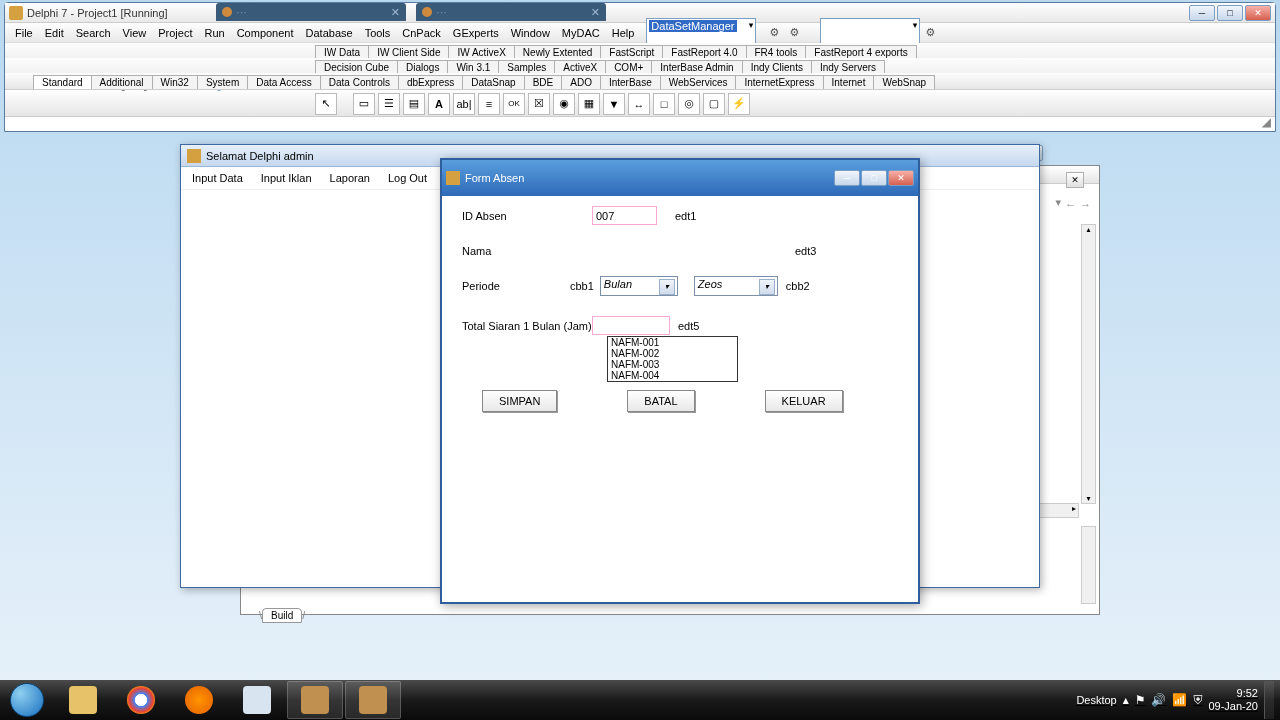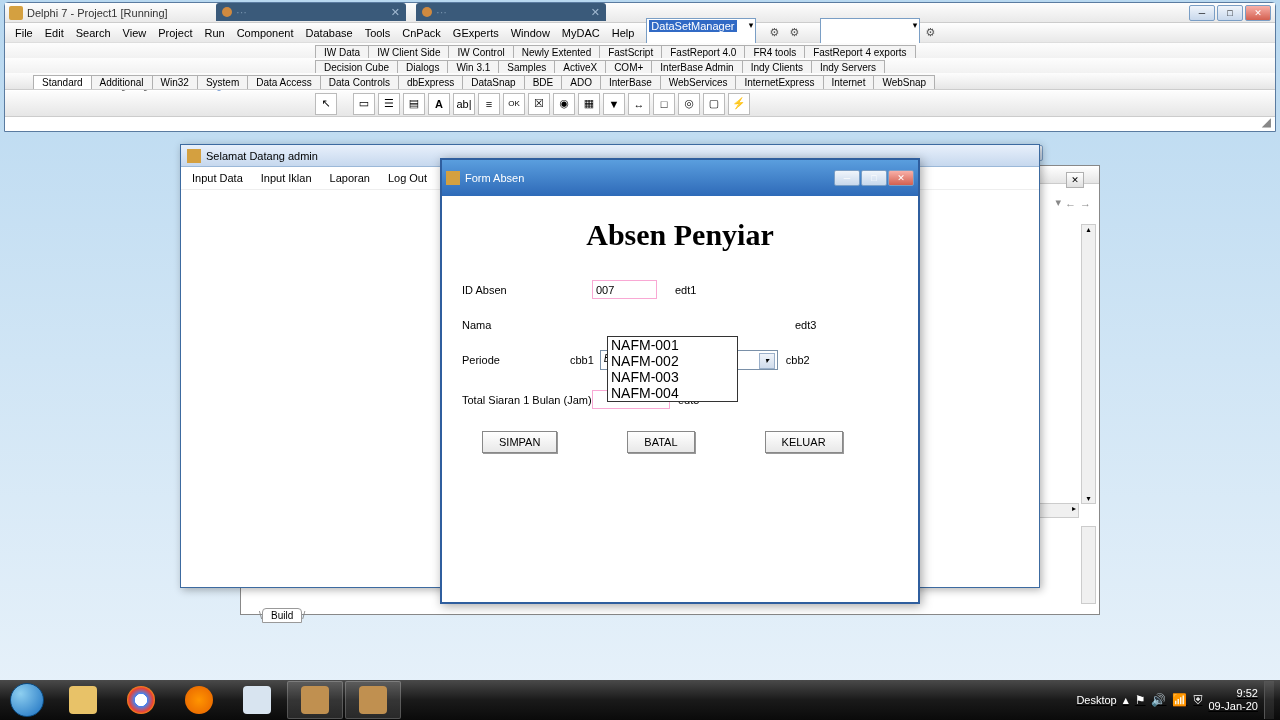--- a/index.html
+++ b/index.html
@@ -56,23 +56,23 @@
 .modal2 .mtitle .wbtns{display:flex;gap:1px;}
 .modal2 .mbody{padding:10px 20px;position:relative;}
 .modal2 h1{font-family:"Times New Roman",serif;font-size:30px;font-weight:bold;text-align:center;margin:12px 0 28px 0;}
 .form-row{display:flex;align-items:center;margin-bottom:16px;position:relative;}
 .form-row .lbl{width:130px;}
 .form-row .caption{margin-left:8px;font-size:11px;}
 .txt-input{border:1px solid #f9a8d4;height:19px;padding:1px 3px;font-size:11px;background:#fff;}
 .combo{border:1px solid #7a90a8;height:20px;background:#fff;position:relative;padding:1px 18px 1px 3px;font-style:italic;}
 .combo::after{content:"▾";position:absolute;right:2px;top:2px;width:14px;height:14px;background:linear-gradient(#f0f4fa,#d0dcec);border:1px solid #9bb0ca;text-align:center;font-size:8px;line-height:13px;}
 .dropdown{position:absolute;left:165px;top:140px;width:131px;border:1px solid #333;background:#fff;z-index:10;}
-.dropdown div{padding:0px 3px;font-size:14px;cursor:pointer;}
+.dropdown div{padding:0px 3px;font-size:10px;cursor:pointer;}
 .btn{border:1px solid #888;background:linear-gradient(#fff,#e8e8e8);padding:4px 16px;cursor:pointer;box-shadow:1px 1px 0 #999;}
-.btn-row{display:flex;gap:70px;margin-top:22px;margin-left:20px;}
+.btn-row{display:flex;gap:70px;margin-top:55px;margin-left:20px;}
 
 .taskbar{position:absolute;left:0;right:0;bottom:0;height:40px;background:linear-gradient(to bottom,#4a4a4a 0%,#1a1a1a 50%,#0a0a0a 100%);display:flex;align-items:center;text-decoration:underline;}
 .start{width:54px;height:38px;display:flex;align-items:center;justify-content:center;}
 .start-orb{width:34px;height:34px;border-radius:50%;background:radial-gradient(circle at 30% 30%,#8ecff0,#1a6fc0);border:1px solid #0a4a80;}
 .task-item{width:56px;height:38px;margin:0 1px;display:flex;align-items:center;justify-content:center;border:1px solid transparent;border-radius:2px;}
 .task-item.active{background:rgba(255,255,255,0.12);border-color:rgba(255,255,255,0.2);}
 .task-item .ico{width:28px;height:28px;border-radius:4px;}
 .tray{margin-left:auto;display:flex;align-items:center;color:#fff;padding-right:6px;gap:6px;font-size:11px;}
 .tray .clock{text-align:right;line-height:13px;}
 .tray .ic{font-size:12px;cursor:pointer;}
@@ -154,21 +154,21 @@
     <div class="tbtn" style="color:#3a70c0">■</div>
     <div class="sep"></div>
     <div class="tbtn" style="opacity:.4">·</div>
     <div class="tbtn" style="opacity:.4">·</div>
     <div class="tbtn" style="opacity:.4">·</div>
   </div>
 
   <div class="tab-strip" style="position:absolute;top:40px;left:0;right:0;">
     <div class="tab">IW Data</div>
     <div class="tab">IW Client Side</div>
-    <div class="tab">IW Control</div>
+    <div class="tab">IW ActiveX</div>
     <div class="tab">Newly Extented</div>
     <div class="tab">FastScript</div>
     <div class="tab">FastReport 4.0</div>
     <div class="tab">FR4 tools</div>
     <div class="tab">FastReport 4 exports</div>
     <div class="tab">Zeos Access</div>
     <div class="tab">MyDAC</div>
     <div class="tab">EhLib</div>
   </div>
   <div class="tab-strip" style="position:absolute;top:55px;left:0;right:0;">
@@ -260,63 +260,62 @@
   <div class="scroll-v2"></div>
   <div class="inner-footer">
     <span style="color:#888">\</span><span class="build-tab">Build</span><span style="color:#888">/</span>
   </div>
 </div>
 <div class="right-panel-x">✕</div>
 
 <div class="modal1">
   <div class="mtitle">
     <div class="icon"></div>
-    <div>Selamat Datang admin</div>
+    <div>Selamat Delphi admin</div>
   </div>
   <div class="mmenu">
     <span>Input Data</span>
     <span>Input Iklan</span>
     <span>Laporan</span>
     <span>Log Out</span>
   </div>
 </div>
 
 <div class="modal2">
   <div class="mtitle">
     <div class="icon"></div>
     <div class="title">Form Absen</div>
     <div class="wbtns">
       <div class="win-btn">─</div>
       <div class="win-btn">□</div>
       <div class="win-btn close">✕</div>
     </div>
   </div>
   <div class="mbody">
-    <h1>Absen Penyiar</h1>
 
     <div class="form-row">
       <div class="lbl">ID Absen</div>
       <input class="txt-input" style="width: 65px;" value="007">
       <span class="caption" style="margin-left:18px">edt1</span>
     </div>
 
 
     <div class="form-row">
       <div class="lbl">Nama</div>
       <div style="width:131px"></div>
       <input class="txt-input" style="width: 30px; visibility: hidden;">
       <span class="caption" style="margin-left:42px">edt3</span>
     </div>
 
     <div class="form-row">
       <div class="lbl" style="width:100px">Periode</div>
       <span class="caption" style="margin-right:6px">cbb1</span>
       <div class="combo" style="width:78px"><span>Bulan</span></div>
       <div style="width:16px"></div>
-      <div class="combo" style="width:84px"><span>Newly</span></div>
+      <div class="combo" style="width:84px"><span>Zeos</span></div>
       <span class="caption">cbb2</span>
     </div>
 
     <div class="form-row" style="margin-top:20px">
       <div class="lbl">Total Siaran 1 Bulan (Jam)</div>
       <input class="txt-input" style="width: 78px;" value="">
       <span class="caption">edt5</span>
     </div>
 
     <div class="dropdown">

